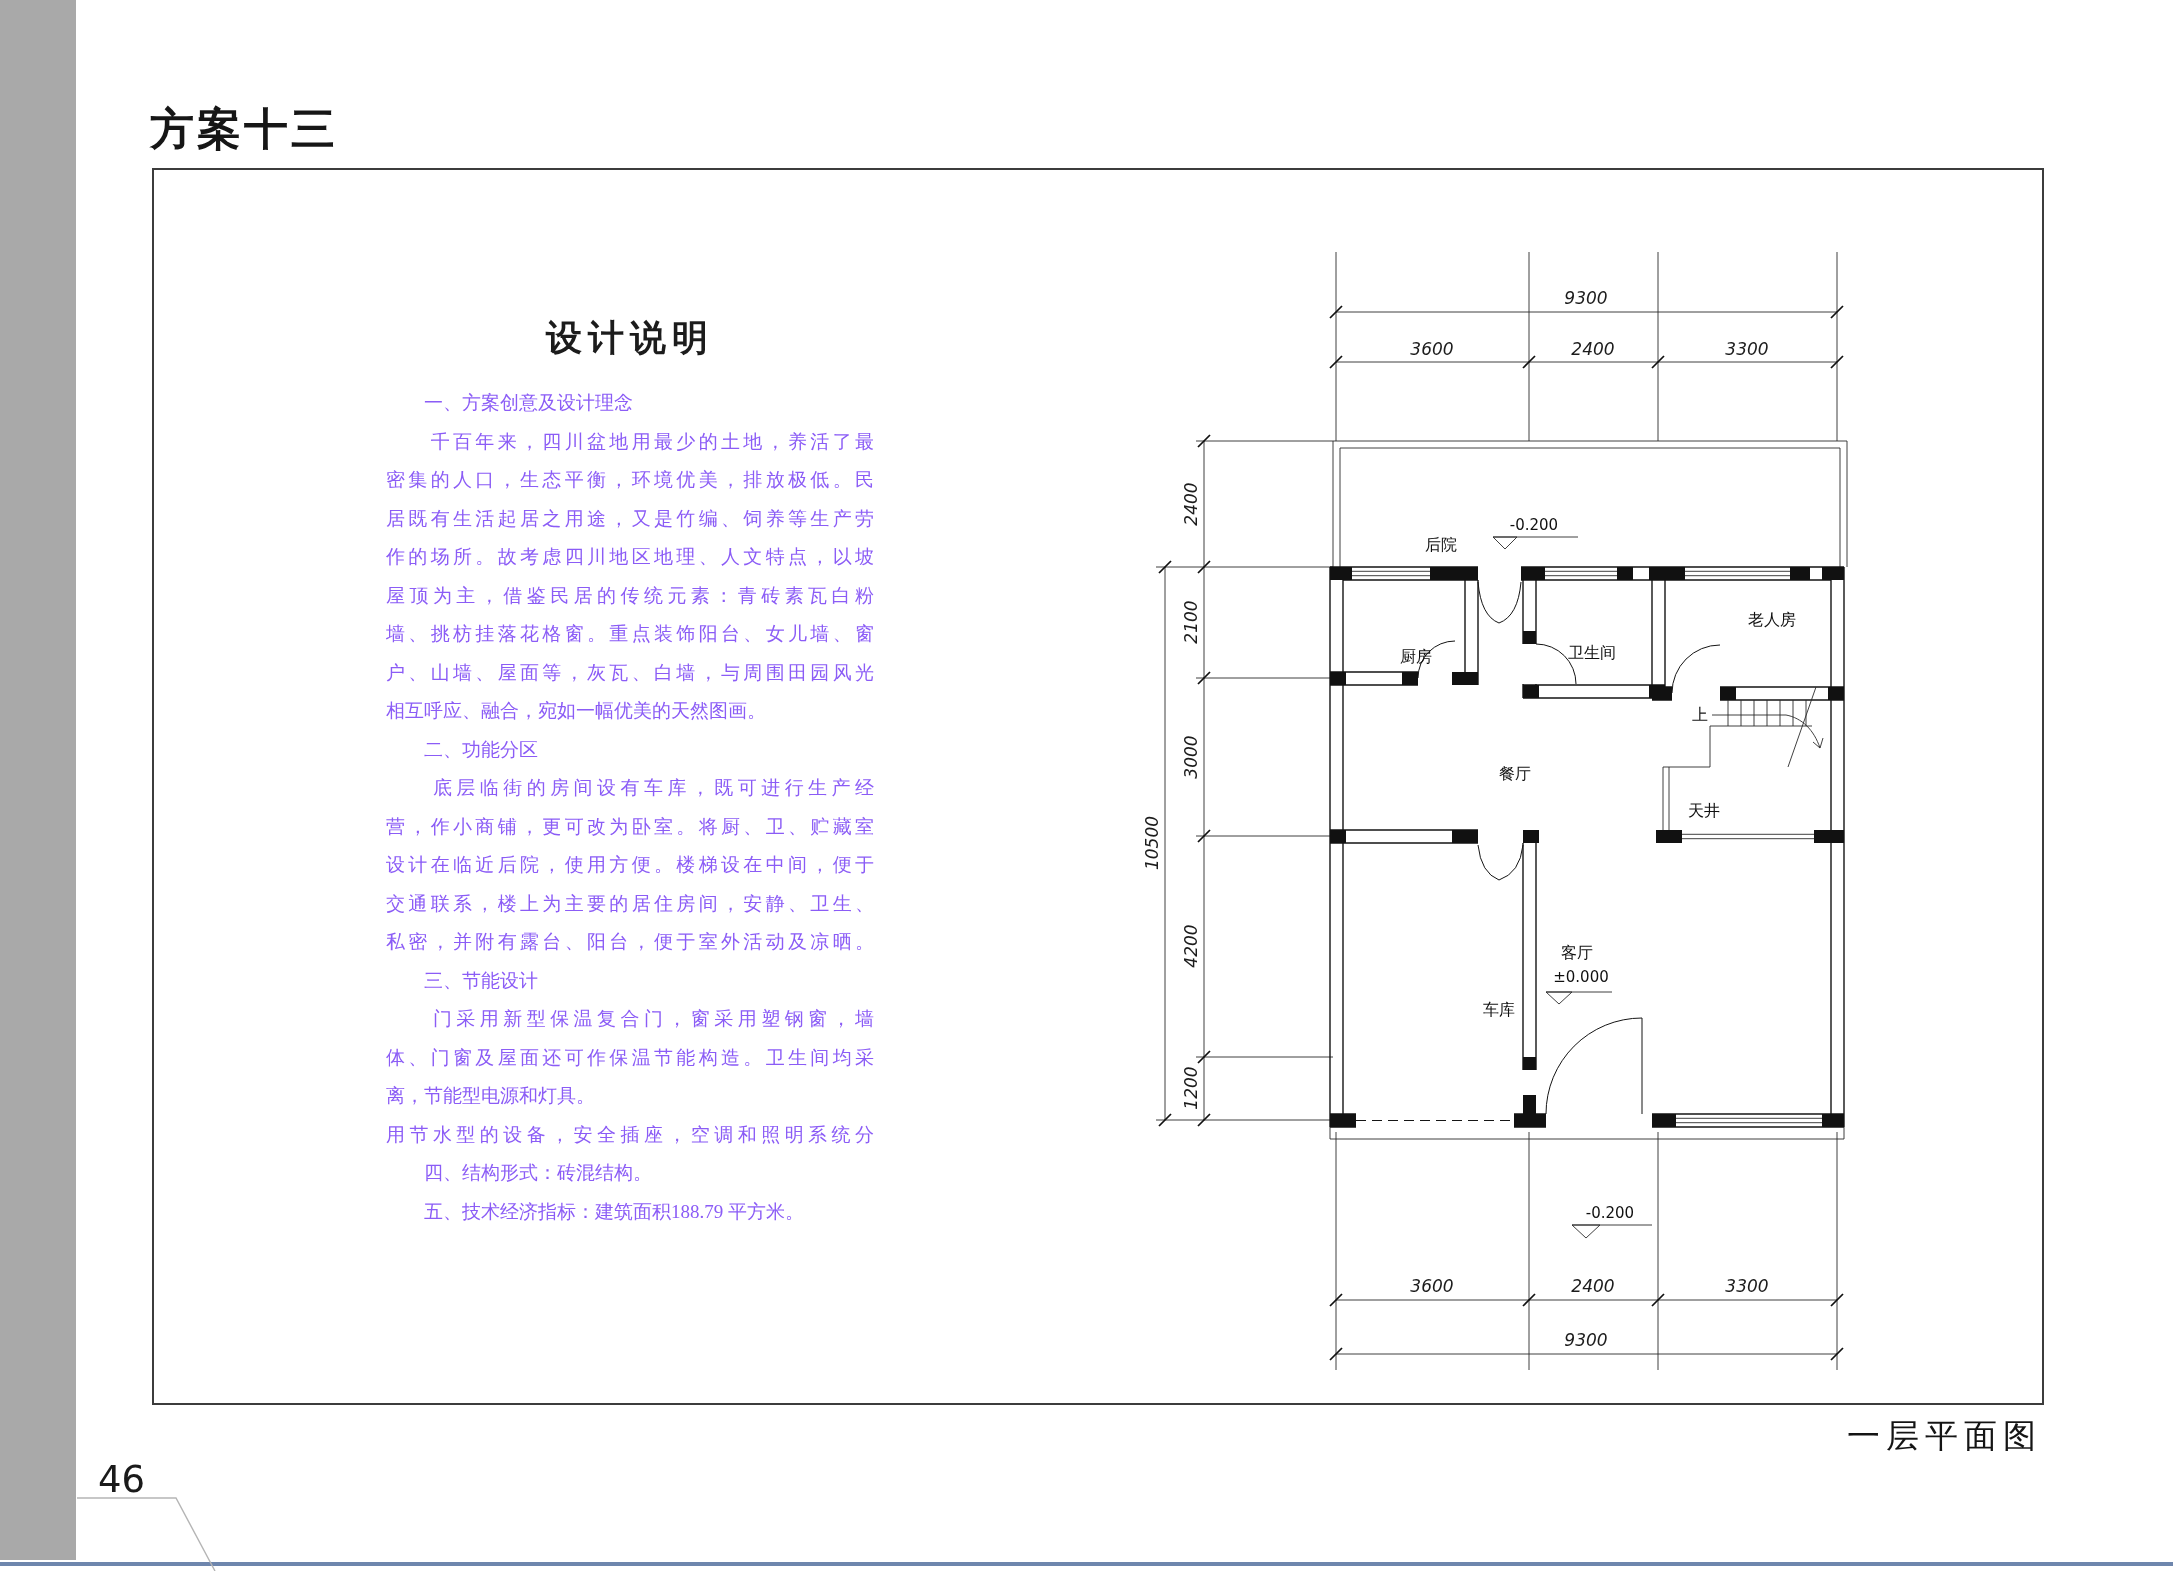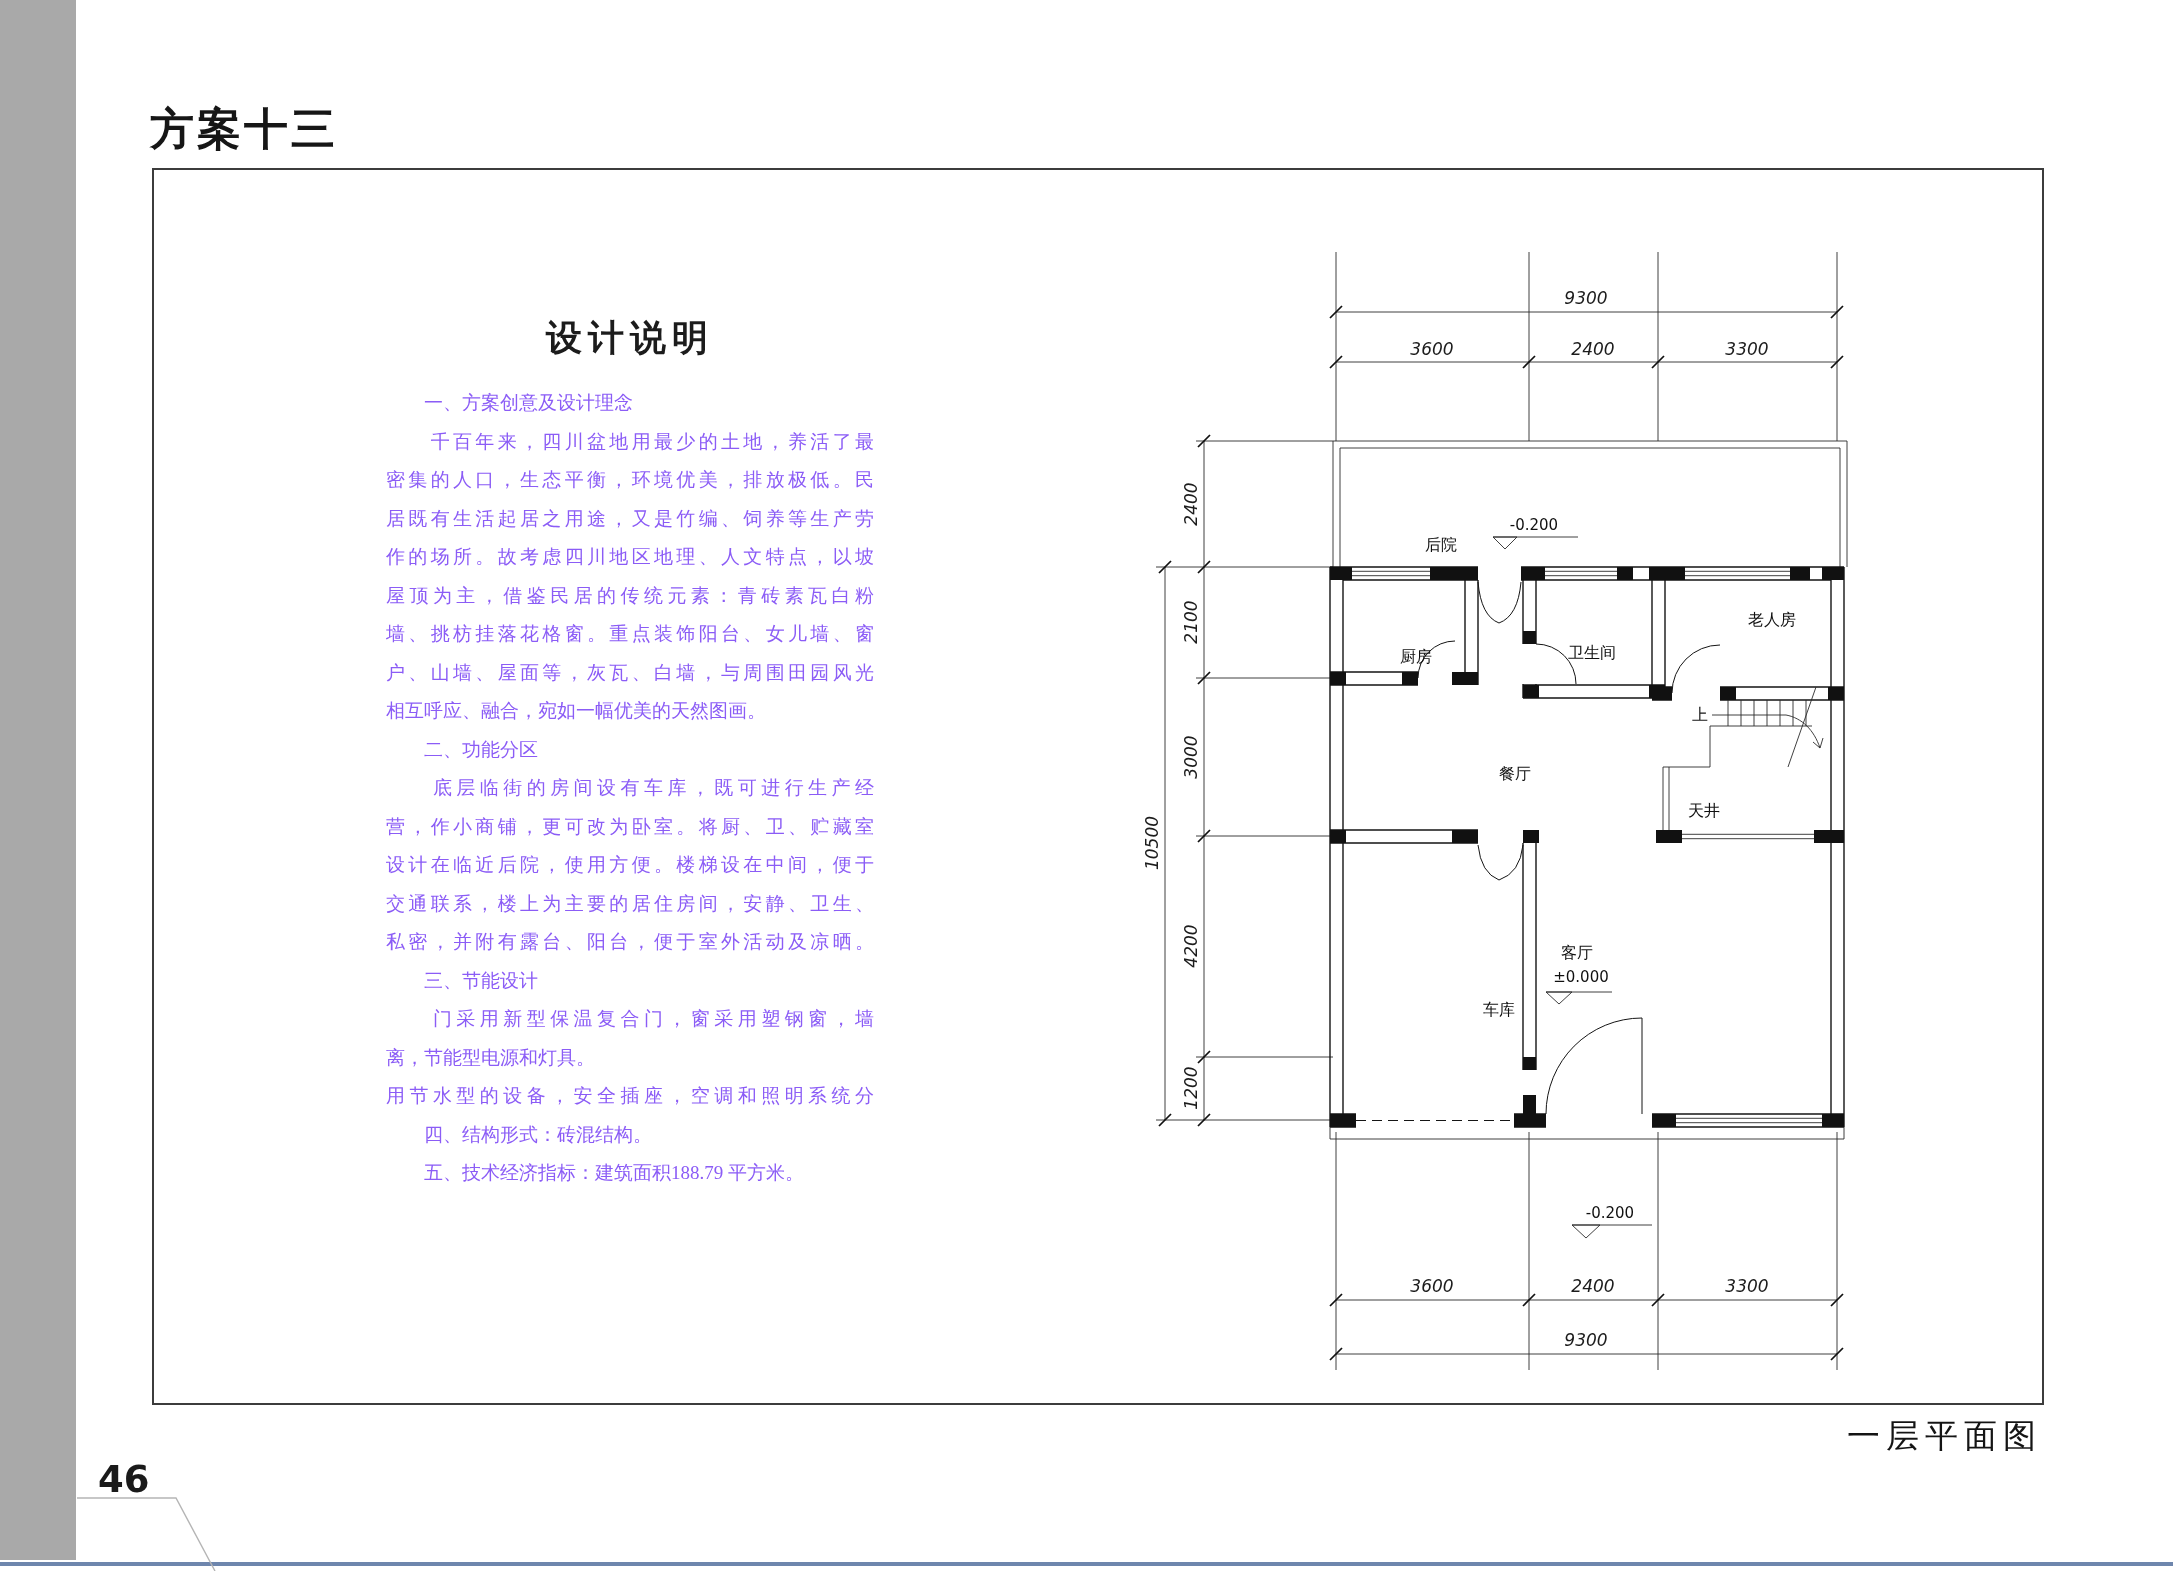--- a/index.html
+++ b/index.html
@@ -9,21 +9,21 @@
   }
   .graybar{position:absolute;left:0;top:0;width:76px;height:1560px;background:#a9a9a9;}
   .bottomline{position:absolute;left:0;top:1562px;width:2173px;height:4px;background:#6e86ad;}
   .header{
     position:absolute;left:150px;top:100px;
     font-family:"DejaVu Sans", sans-serif;font-weight:bold;font-size:44px;
     letter-spacing:3px;color:#161616;
   }
   .pagenum{
     position:absolute;left:98px;top:1458px;
-    font-family:"DejaVu Sans", sans-serif;font-weight:bold;font-size:37px;color:#1a1a1a;
+    font-family:"DejaVu Sans", sans-serif;font-weight:normal;font-size:37px;color:#1a1a1a;
   }
   .contentbox{
     position:absolute;left:152px;top:168px;width:1888px;height:1233px;
     border:2px solid #3c3c3c;background:#fff;
   }
   .caption{
     position:absolute;left:152px;top:1414px;width:1890px;
     text-align:right;font-size:33px;letter-spacing:6px;color:#141414;
   }
   .desc-title{
@@ -71,20 +71,21 @@
     <div class="dline just">户、山墙、屋面等，灰瓦、白墙，与周围田园风光</div>
     <div class="dline">相互呼应、融合，宛如一幅优美的天然图画。</div>
     <div class="dline">　　二、功能分区</div>
     <div class="dline just">　　底层临街的房间设有车库，既可进行生产经</div>
     <div class="dline just">营，作小商铺，更可改为卧室。将厨、卫、贮藏室</div>
     <div class="dline just">设计在临近后院，使用方便。楼梯设在中间，便于</div>
     <div class="dline just">交通联系，楼上为主要的居住房间，安静、卫生、</div>
     <div class="dline just">私密，并附有露台、阳台，便于室外活动及凉晒。</div>
     <div class="dline">　　三、节能设计</div>
     <div class="dline just">　　门采用新型保温复合门，窗采用塑钢窗，墙</div>
+    <div class="dline just">体、门窗及屋面还可作保温节能构造。卫生间均采</div>
     <div class="dline">离，节能型电源和灯具。</div>
     <div class="dline just">用节水型的设备，安全插座，空调和照明系统分</div>
     <div class="dline">　　四、结构形式：砖混结构。</div>
     <div class="dline">　　五、技术经济指标：建筑面积188.79 平方米。</div>
   </div>
 
 <svg class="plan" width="800" height="1210" viewBox="0 0 800 1210" xmlns="http://www.w3.org/2000/svg">
 
   <g>
 

